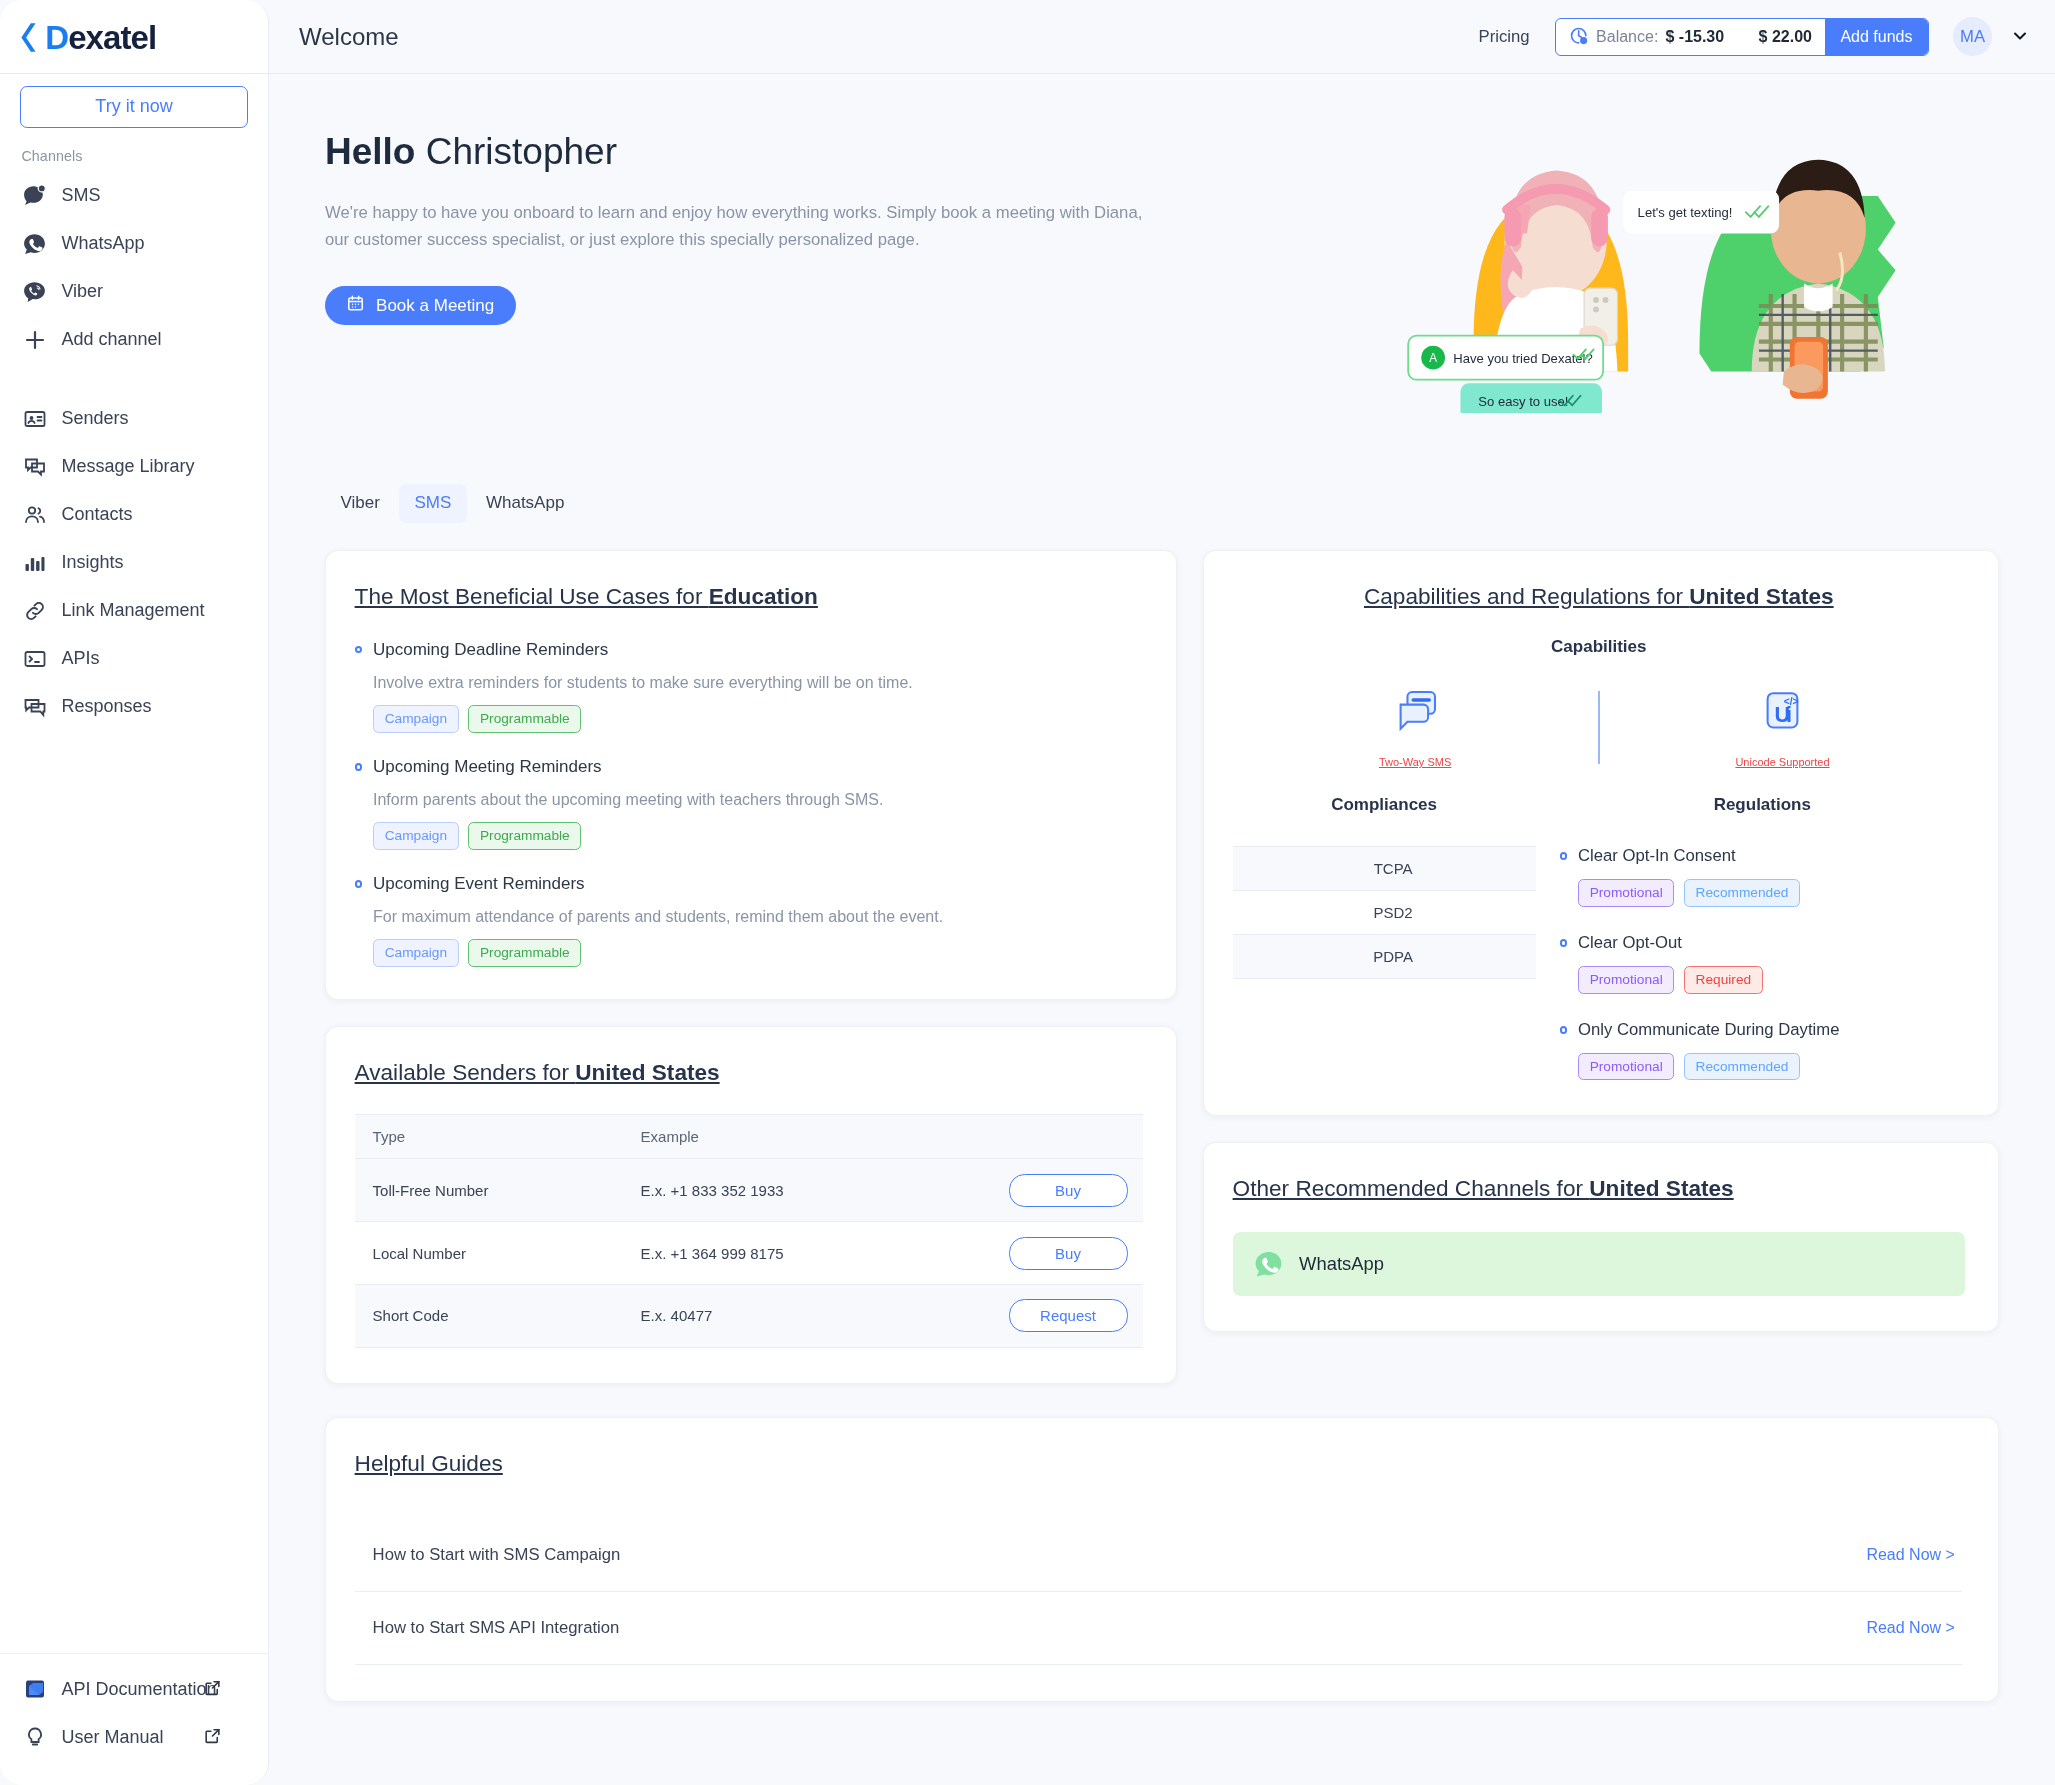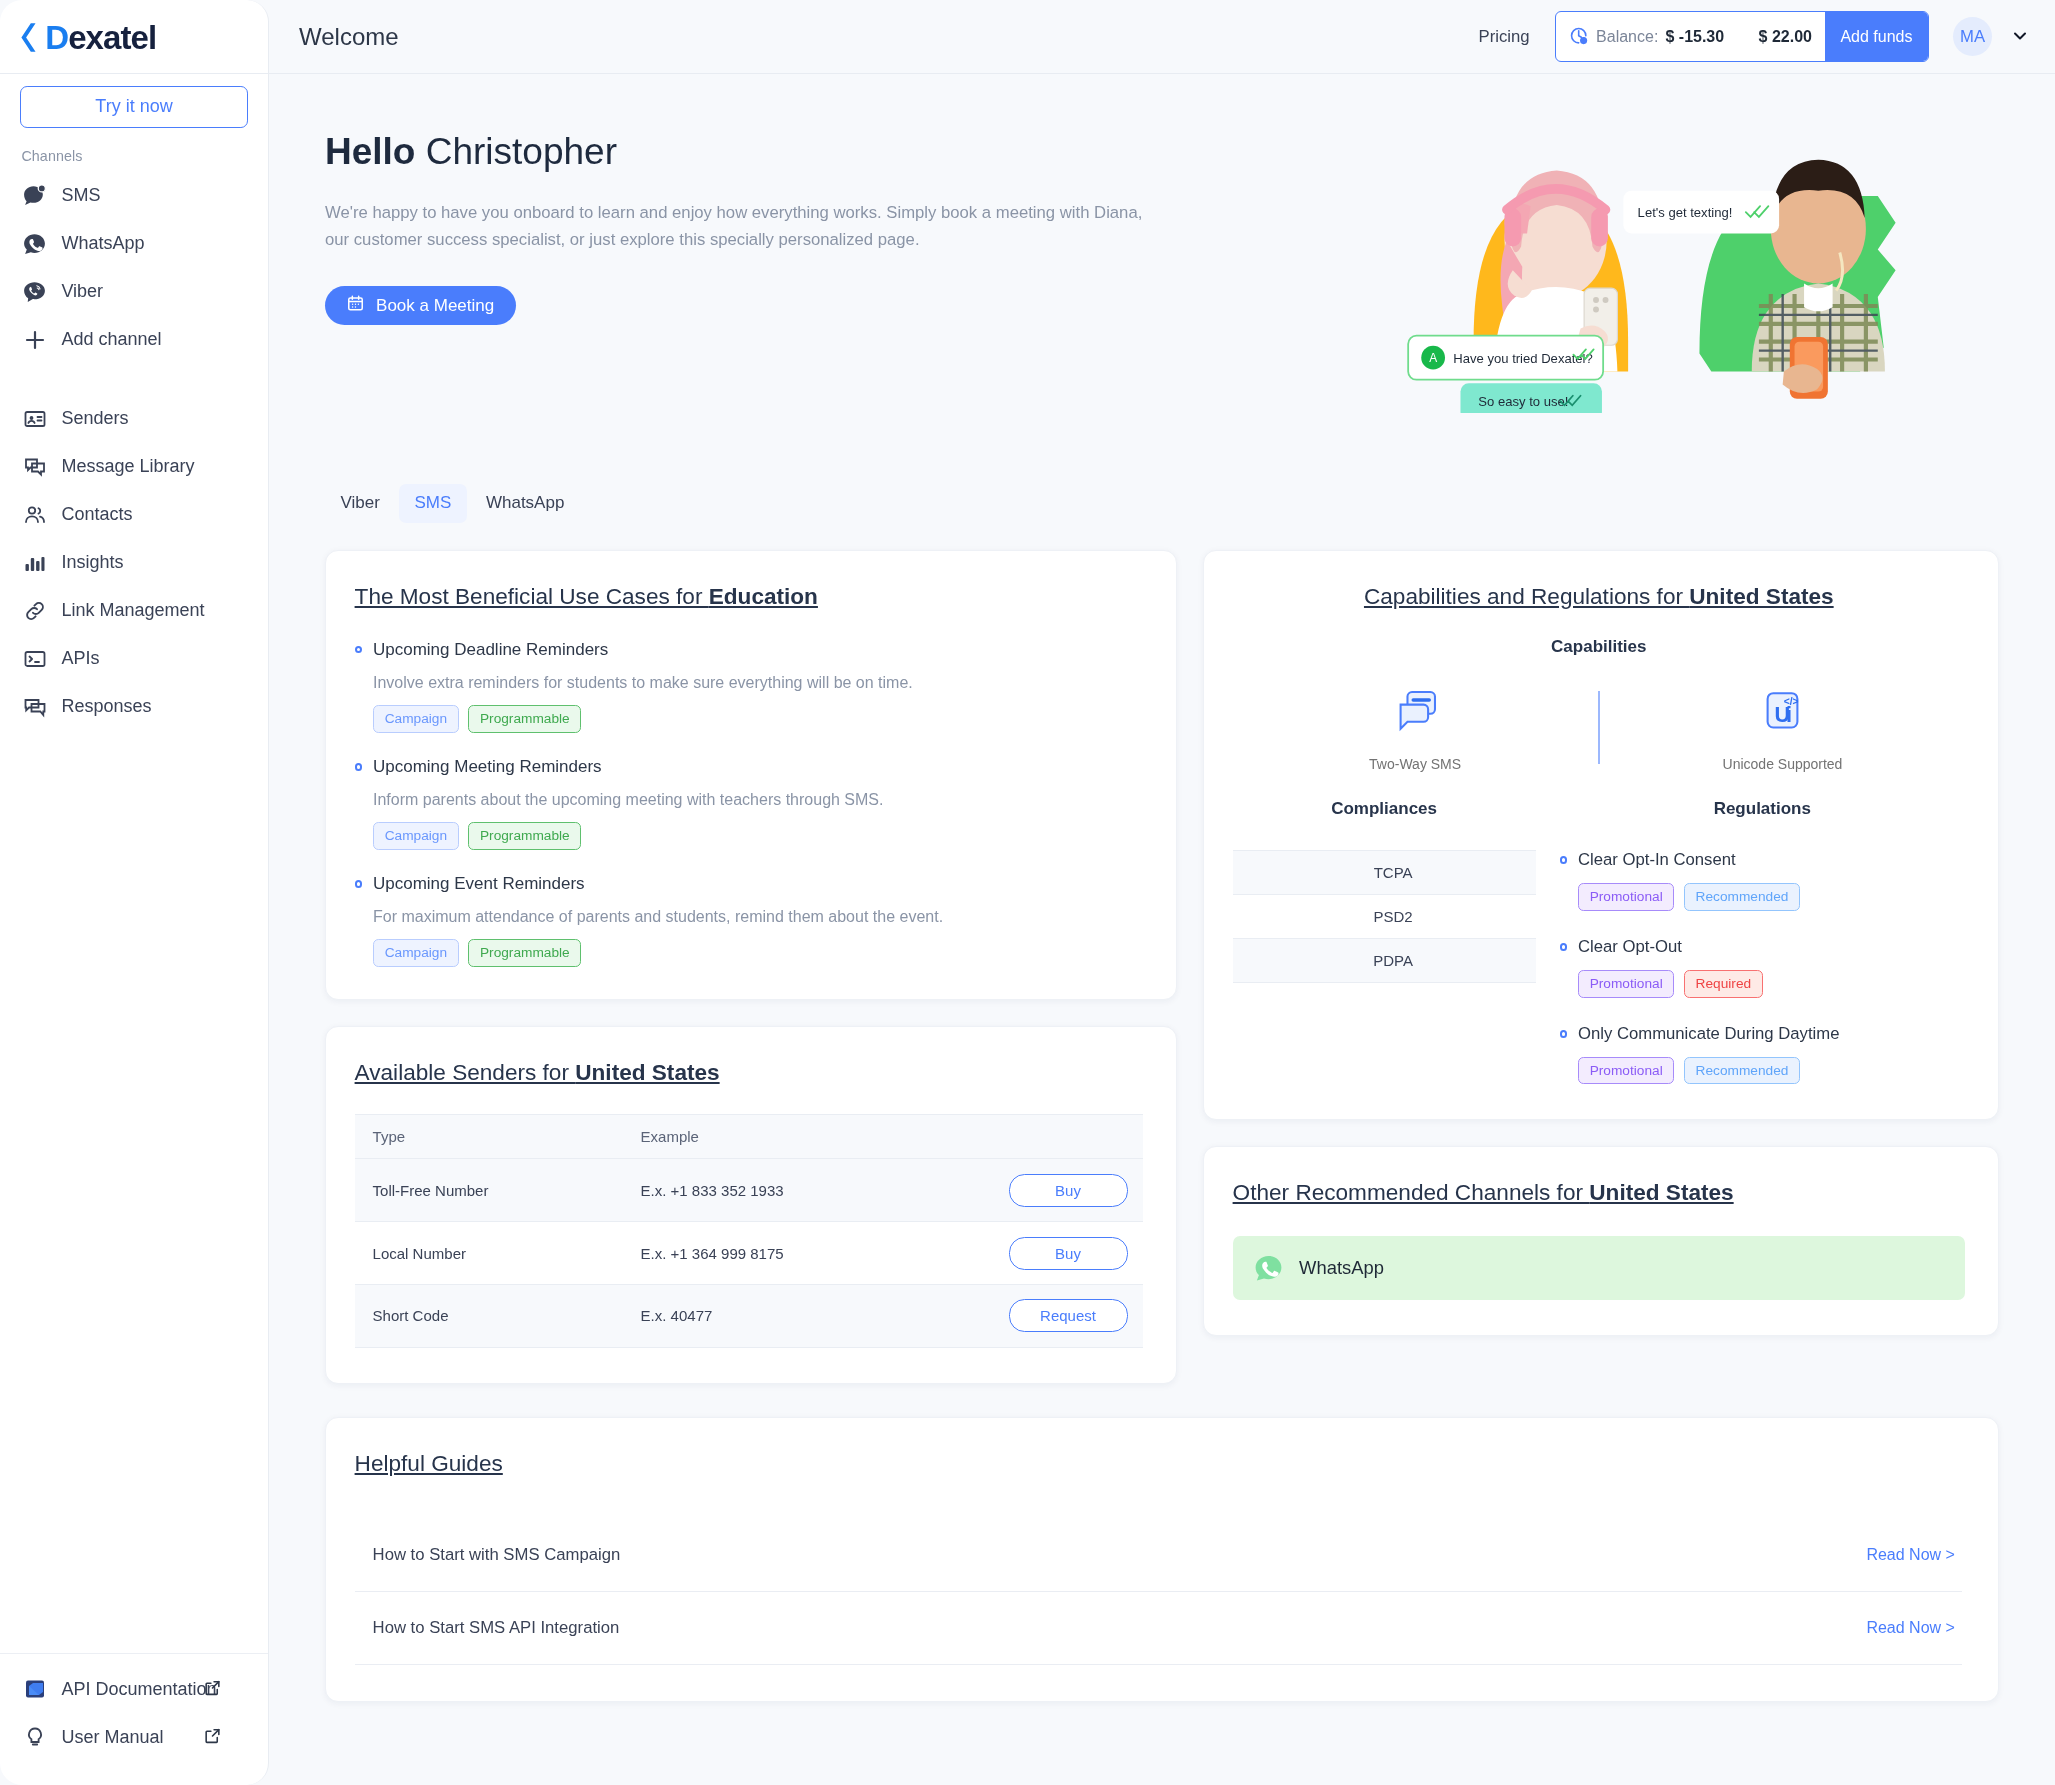--- a/index.html
+++ b/index.html
@@ -57,21 +57,21 @@
   
   .main { flex: 1; height: 1785px; display: flex; flex-direction: column; }
   .topbar {
     height: 74px; flex: 0 0 74px; background: #f7f9fc;
     border-bottom: 1.2px solid #e8ecf2;
     display: flex; align-items: center; padding: 0 26px 0 30px;
   }
   .welcome { font-size: 24px; color: #2d3748; flex: 1; }
   .pricing { font-size: 16.7px; color: #3a4256; margin-right: 25px; cursor: pointer; }
   .balance-box {
-    display: flex; align-items: stretch; height: 51px;
+    display: flex; align-items: stretch; height: 38px;
     border: 1.2px solid #4a7dfc; border-radius: 6px; overflow: hidden; background: #fff;
   }
   .balance-inner { display: flex; align-items: center; padding: 0 13px 0 12px; gap: 7.1px; }
   .balance-lbl { font-size: 16px; color: #7b8598; }
   .balance-val { font-size: 16px; color: #1f2937; font-weight: 600; }
   .balance-div { width: 1.2px; background: #dfe4ec; margin: 8.3px 9.5px; }
   .balance-val2 { font-size: 16px; color: #1f2937; font-weight: 600; }
   .add-funds {
     background: #4a7dfc; color: #fff; font-size: 16px;
     display: flex; align-items: center; padding: 0 15.5px; cursor: pointer;
@@ -159,21 +159,21 @@
     border: 1.2px solid #4a7dfc; color: #4a7dfc; background: #fff;
     border-radius: 15.5px; padding: 7.1px 0; font-size: 15px; cursor: pointer;
   }
   .col-type { width: 268px; }
 
   
   .cap-card { padding: 33px 33px 35px 28.6px; text-align: center; }
   .sub-h { font-size: 17px; font-weight: bold; color: #27344b; margin-top: 27px; }
   .caps { display: flex; align-items: flex-start; margin-top: 27px; }
   .cap { flex: 1; display: flex; flex-direction: column; align-items: center; gap: 15.5px; }
-  .cap-lbl { font-size: 14px; color: #737373; }
+  .cap-lbl { font-size: 11px; color: #ef4444; text-decoration: underline; }
   .cap-div { width: 1.2px; height: 73px; background: #4a7dfc; opacity: .55; margin-top: 7.1px; }
   .two-col { display: flex; margin-top: 27px; gap: 24px; }
   .comp-col { width: 303px; flex: 0 0 303px; }
   .reg-col { flex: 1; }
   .comp-list { margin-top: 31px; border-top: 1.2px solid #e9edf3; }
   .comp-row {
     font-size: 15px; color: #3a4256; padding: 13px 0 13px 18px;
     border-bottom: 1.2px solid #e9edf3;
   }
   .comp-row.odd { background: #f7f9fc; }

